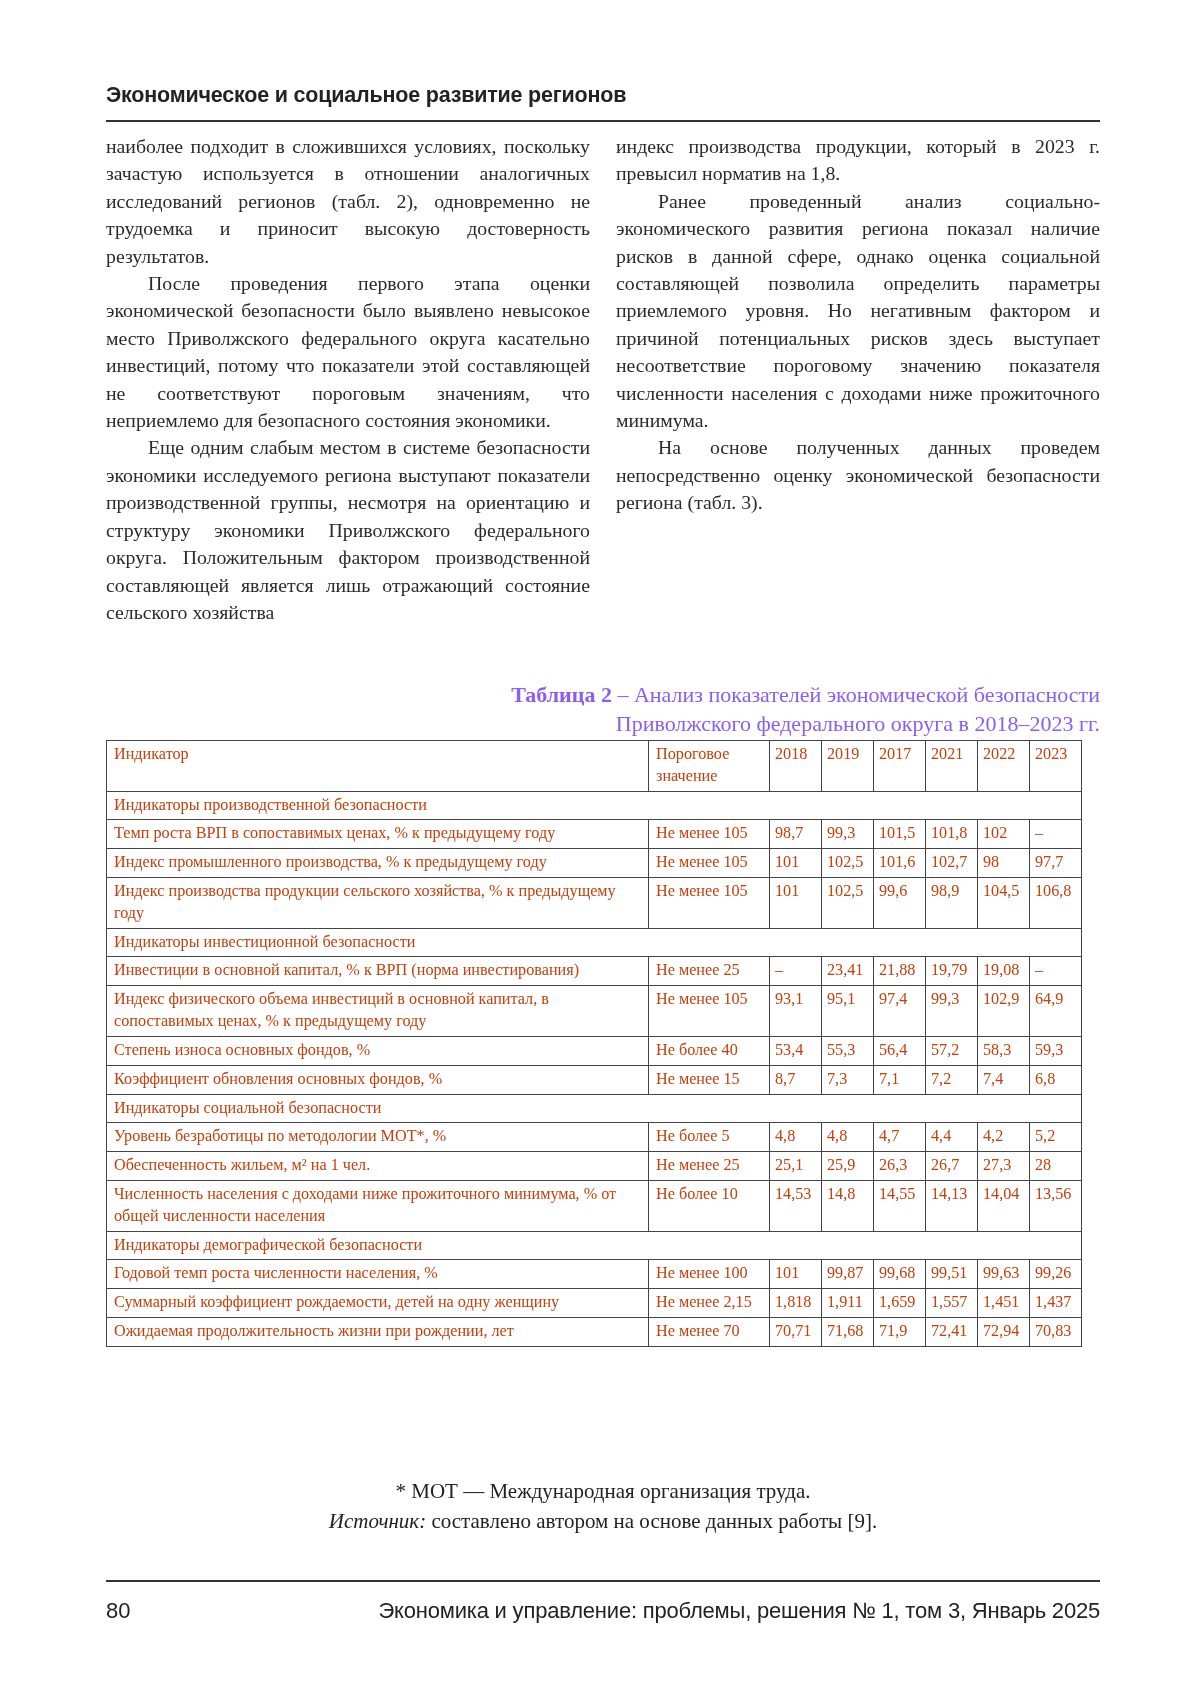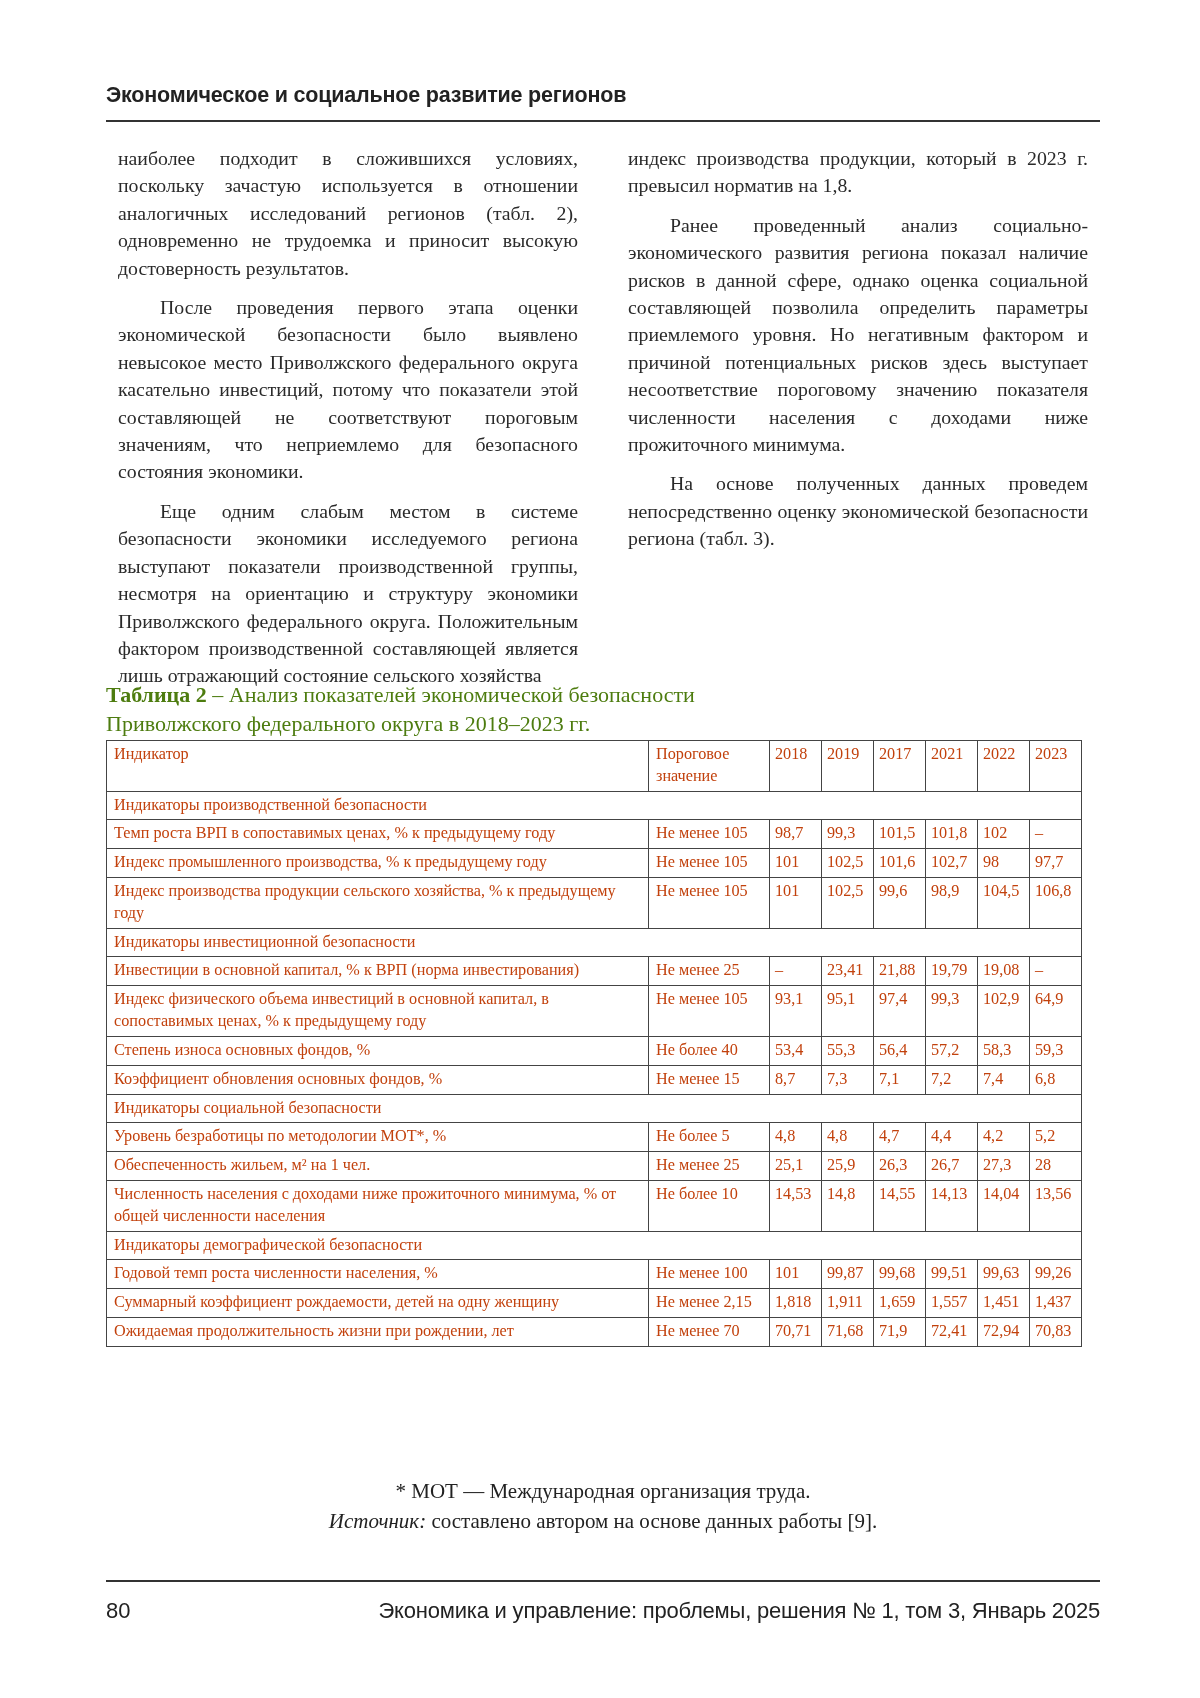--- a/index.html
+++ b/index.html
@@ -10,25 +10,25 @@
       font-family: "Liberation Sans", sans-serif; font-weight: bold; font-size: 21.5px; letter-spacing: -0.2px; color: #222;
     }
     .rule-top { position: absolute; left: 106px; top: 120px; width: 994px; height: 2px; background: #333; }
     .col {
       position: absolute; top: 133px; width: 484px;
       font-family: "Liberation Serif", serif; font-size: 19.8px; line-height: 27.4px; color: #2a2a2a;
       text-align: justify; hyphens: manual;
     }
     .col.left { left: 106px; }
     .col.right { left: 616px; }
-    .col p { margin: 12px; text-indent: 42px; }
+    .col p { margin: 0; text-indent: 42px; }
     .col p.noindent { text-indent: 0; }
     .table-title {
-      position: absolute; left: 106px; top: 680px; width: 994px; text-align: left;
-      font-family: "Liberation Serif", serif; font-size: 22px; line-height: 29px; color: #4d7c0f;
+      position: absolute; left: 106px; top: 680px; width: 994px; text-align: right;
+      font-family: "Liberation Serif", serif; font-size: 22px; line-height: 29px; color: #8b5cf6;
     }
     .table-title b { font-weight: bold; }
     table.data {
       position: absolute; left: 106px; top: 740px; width: 976px; border-collapse: collapse;
       font-family: "Liberation Serif", serif; font-size: 16.2px; line-height: 22px; color: #c2410c;
     }
     table.data td, table.data th {
       border: 1.6px solid #444; padding: 2px 7px 4px 7px; vertical-align: top; text-align: left; font-weight: normal;
     }
     table.data th.num, table.data td.num { width: 43px; padding-left: 5px; padding-right: 3px; }

